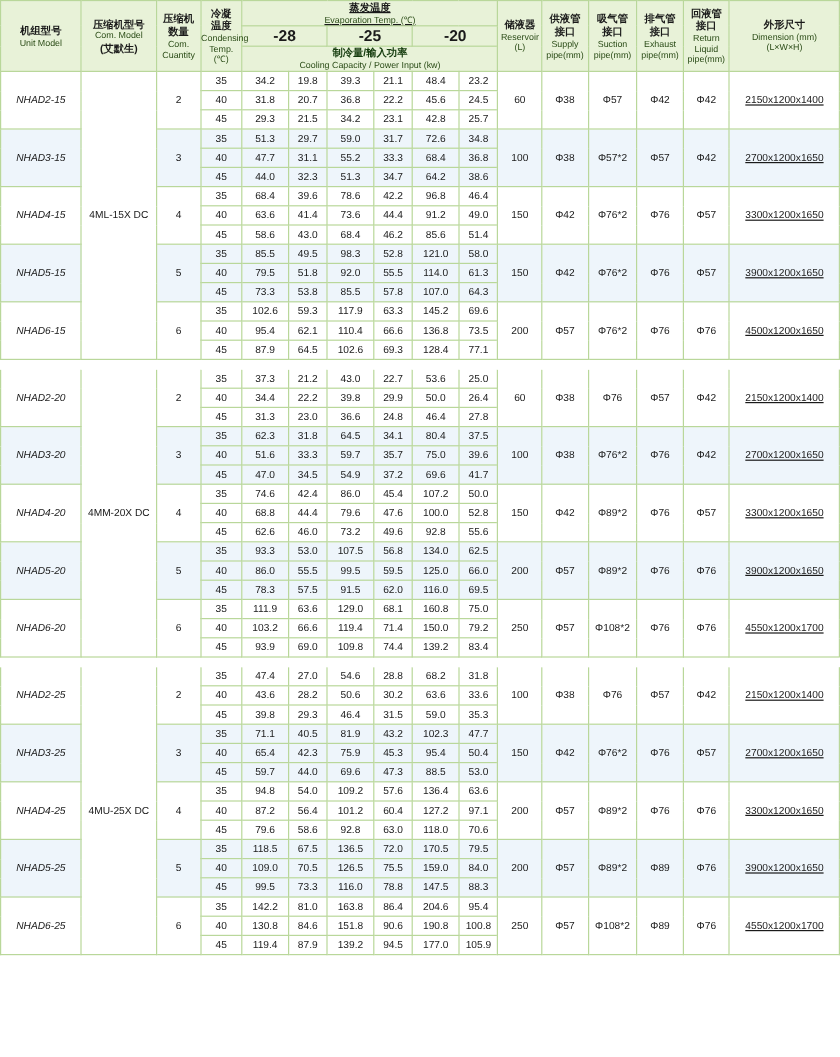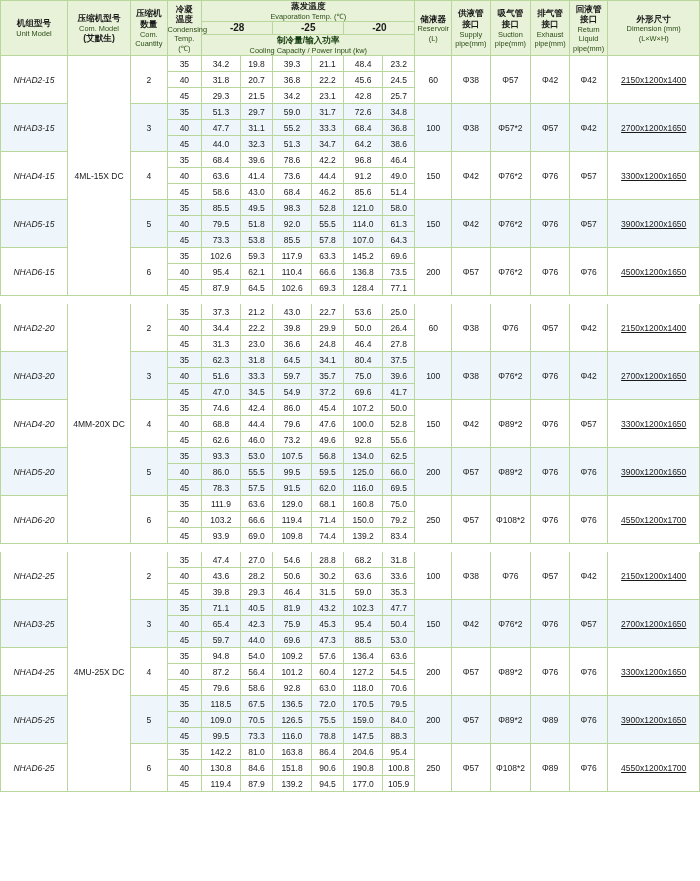--- a/index.html
+++ b/index.html
@@ -44,23 +44,24 @@
     font-weight: bold;
   }
   thead th .en {
     display: block;
     font-size: 7.4px;
     font-weight: normal;
     color: #2a4b16;
   }
   thead th.evap-top {
     font-size: 8.2px;
+    text-decoration: underline;
   }
   thead th.temps {
-    font-size: 10px;
+    font-size: 13px;
     font-weight: bold;
   }
   thead th.capline {
     font-size: 8.4px;
     font-weight: normal;
     color: #123a0b;
   }
   
   tbody td {
     height: 15px;
@@ -650,21 +651,21 @@
           <td class="pipe" rowspan="3">Φ76</td>
           <td class="dim" rowspan="3">3300x1200x1650</td>
         </tr>
         <tr class="band-a">
           <td class="cond">40</td>
           <td class="val">87.2</td>
           <td class="val">56.4</td>
           <td class="val">101.2</td>
           <td class="val">60.4</td>
           <td class="val">127.2</td>
-          <td class="val">54.5</td>
+          <td class="val">97.1</td>
         </tr>
         <tr class="band-a">
           <td class="cond">45</td>
           <td class="val">79.6</td>
           <td class="val">58.6</td>
           <td class="val">92.8</td>
           <td class="val">63.0</td>
           <td class="val">118.0</td>
           <td class="val">70.6</td>
         </tr>

